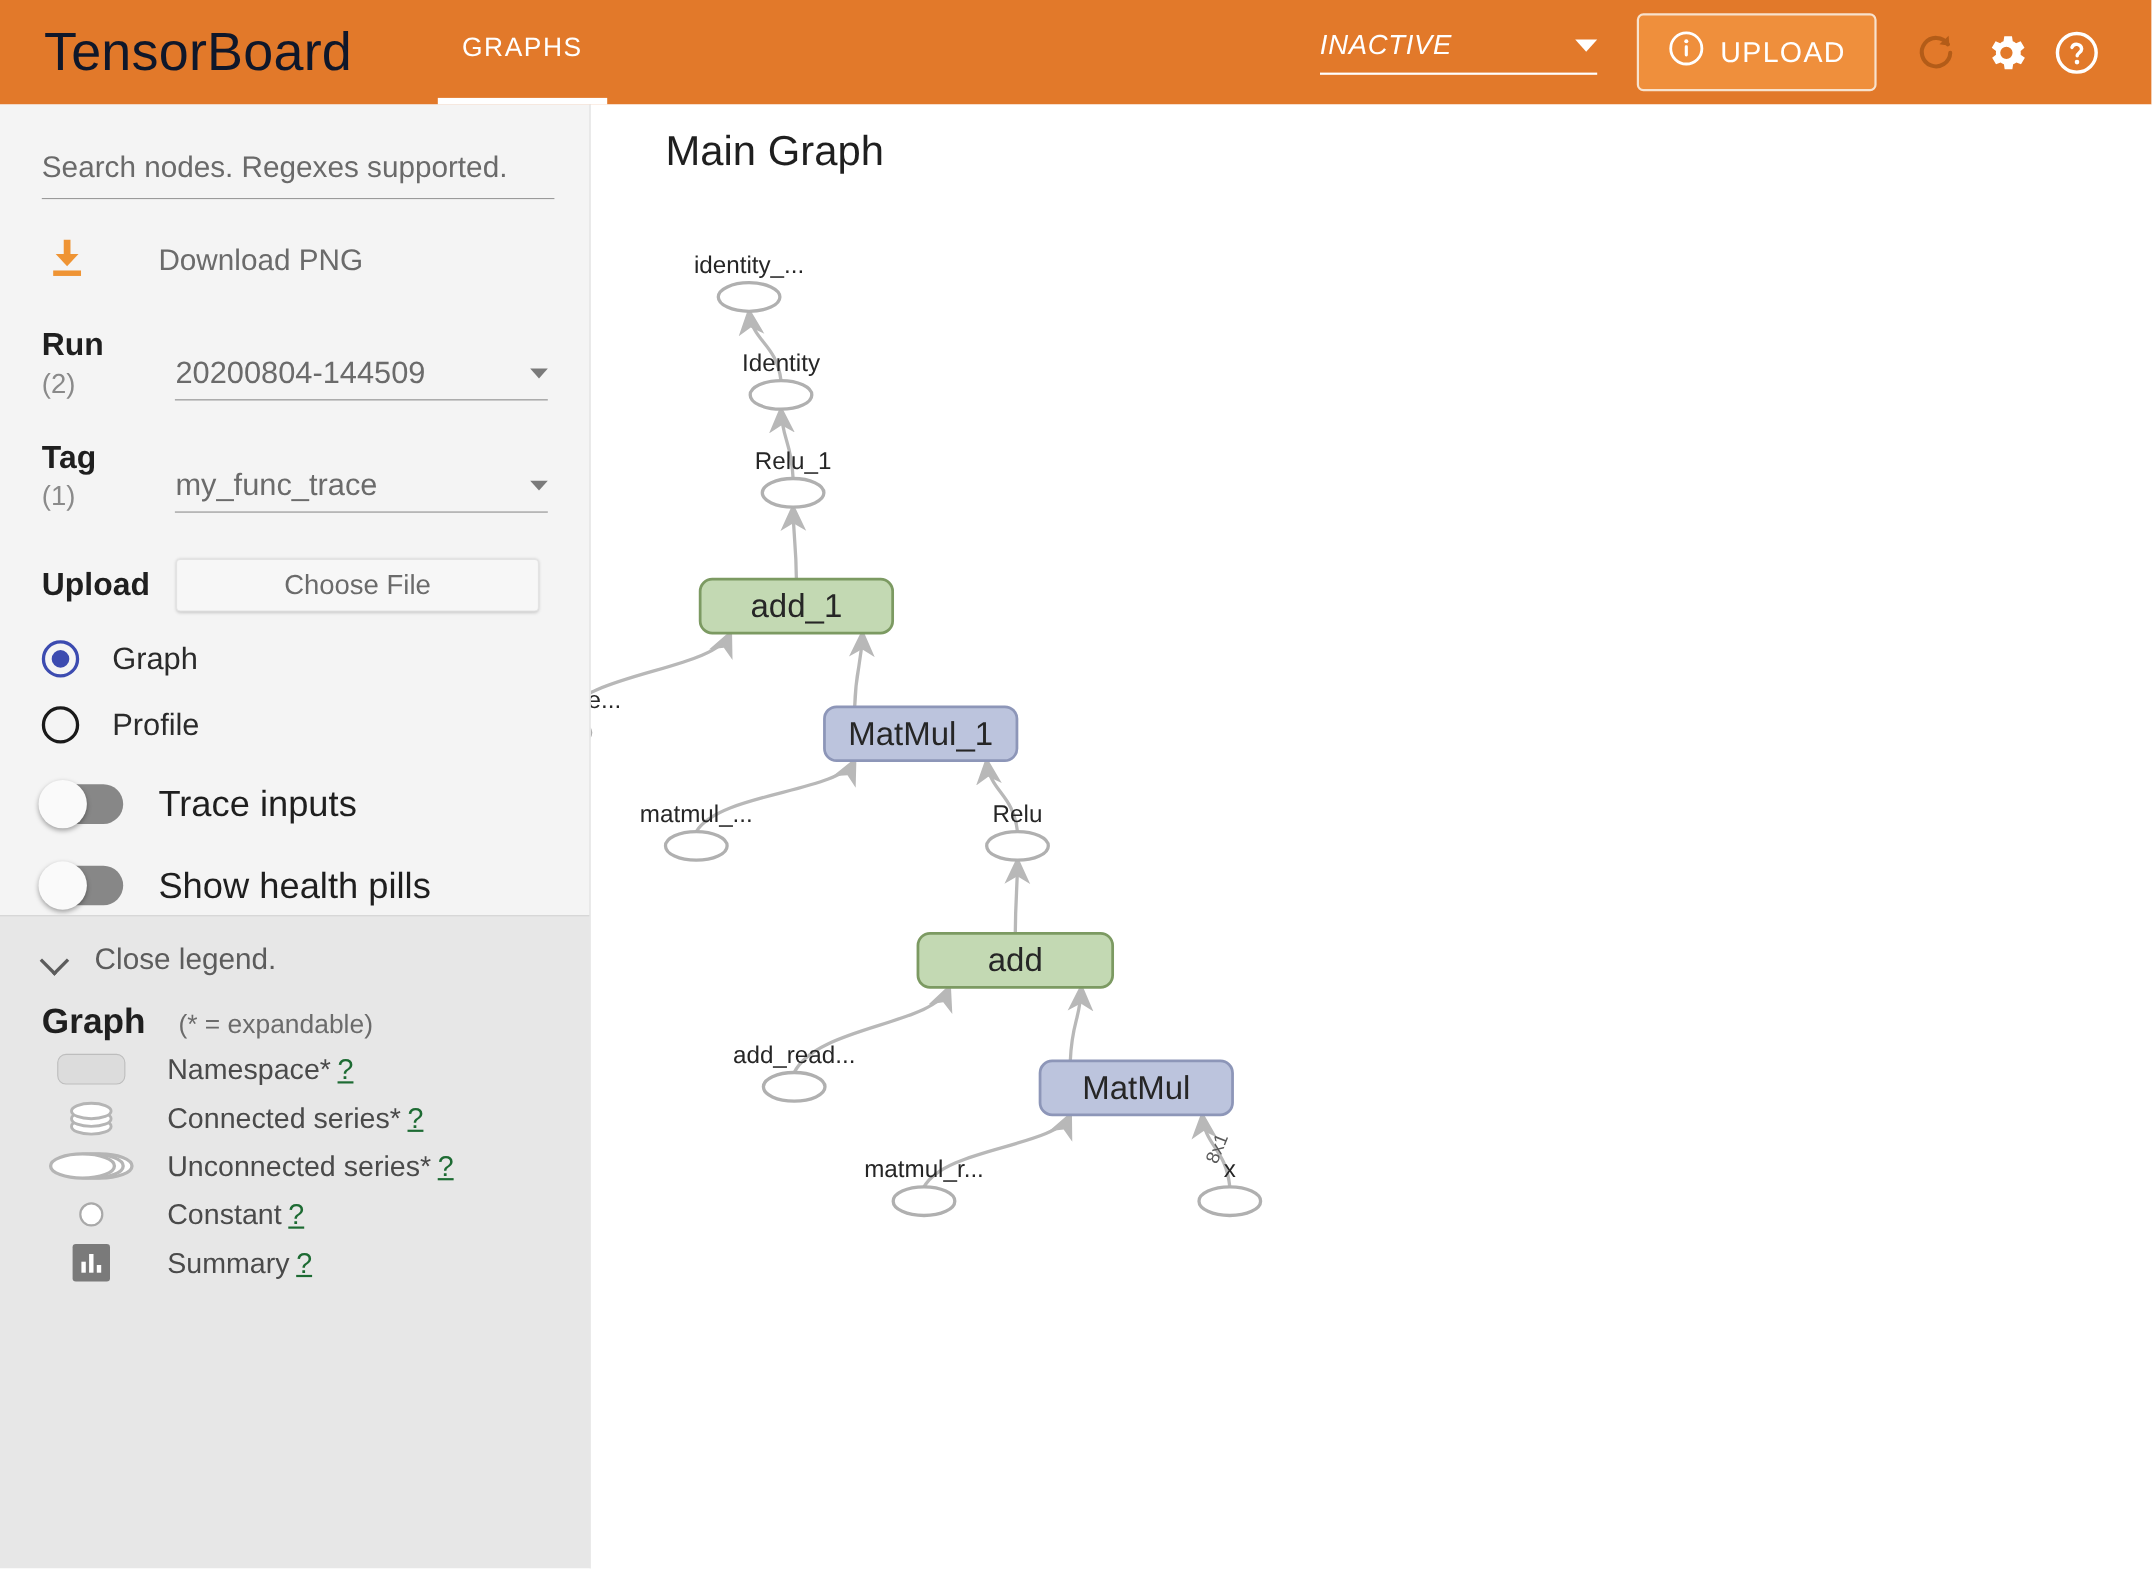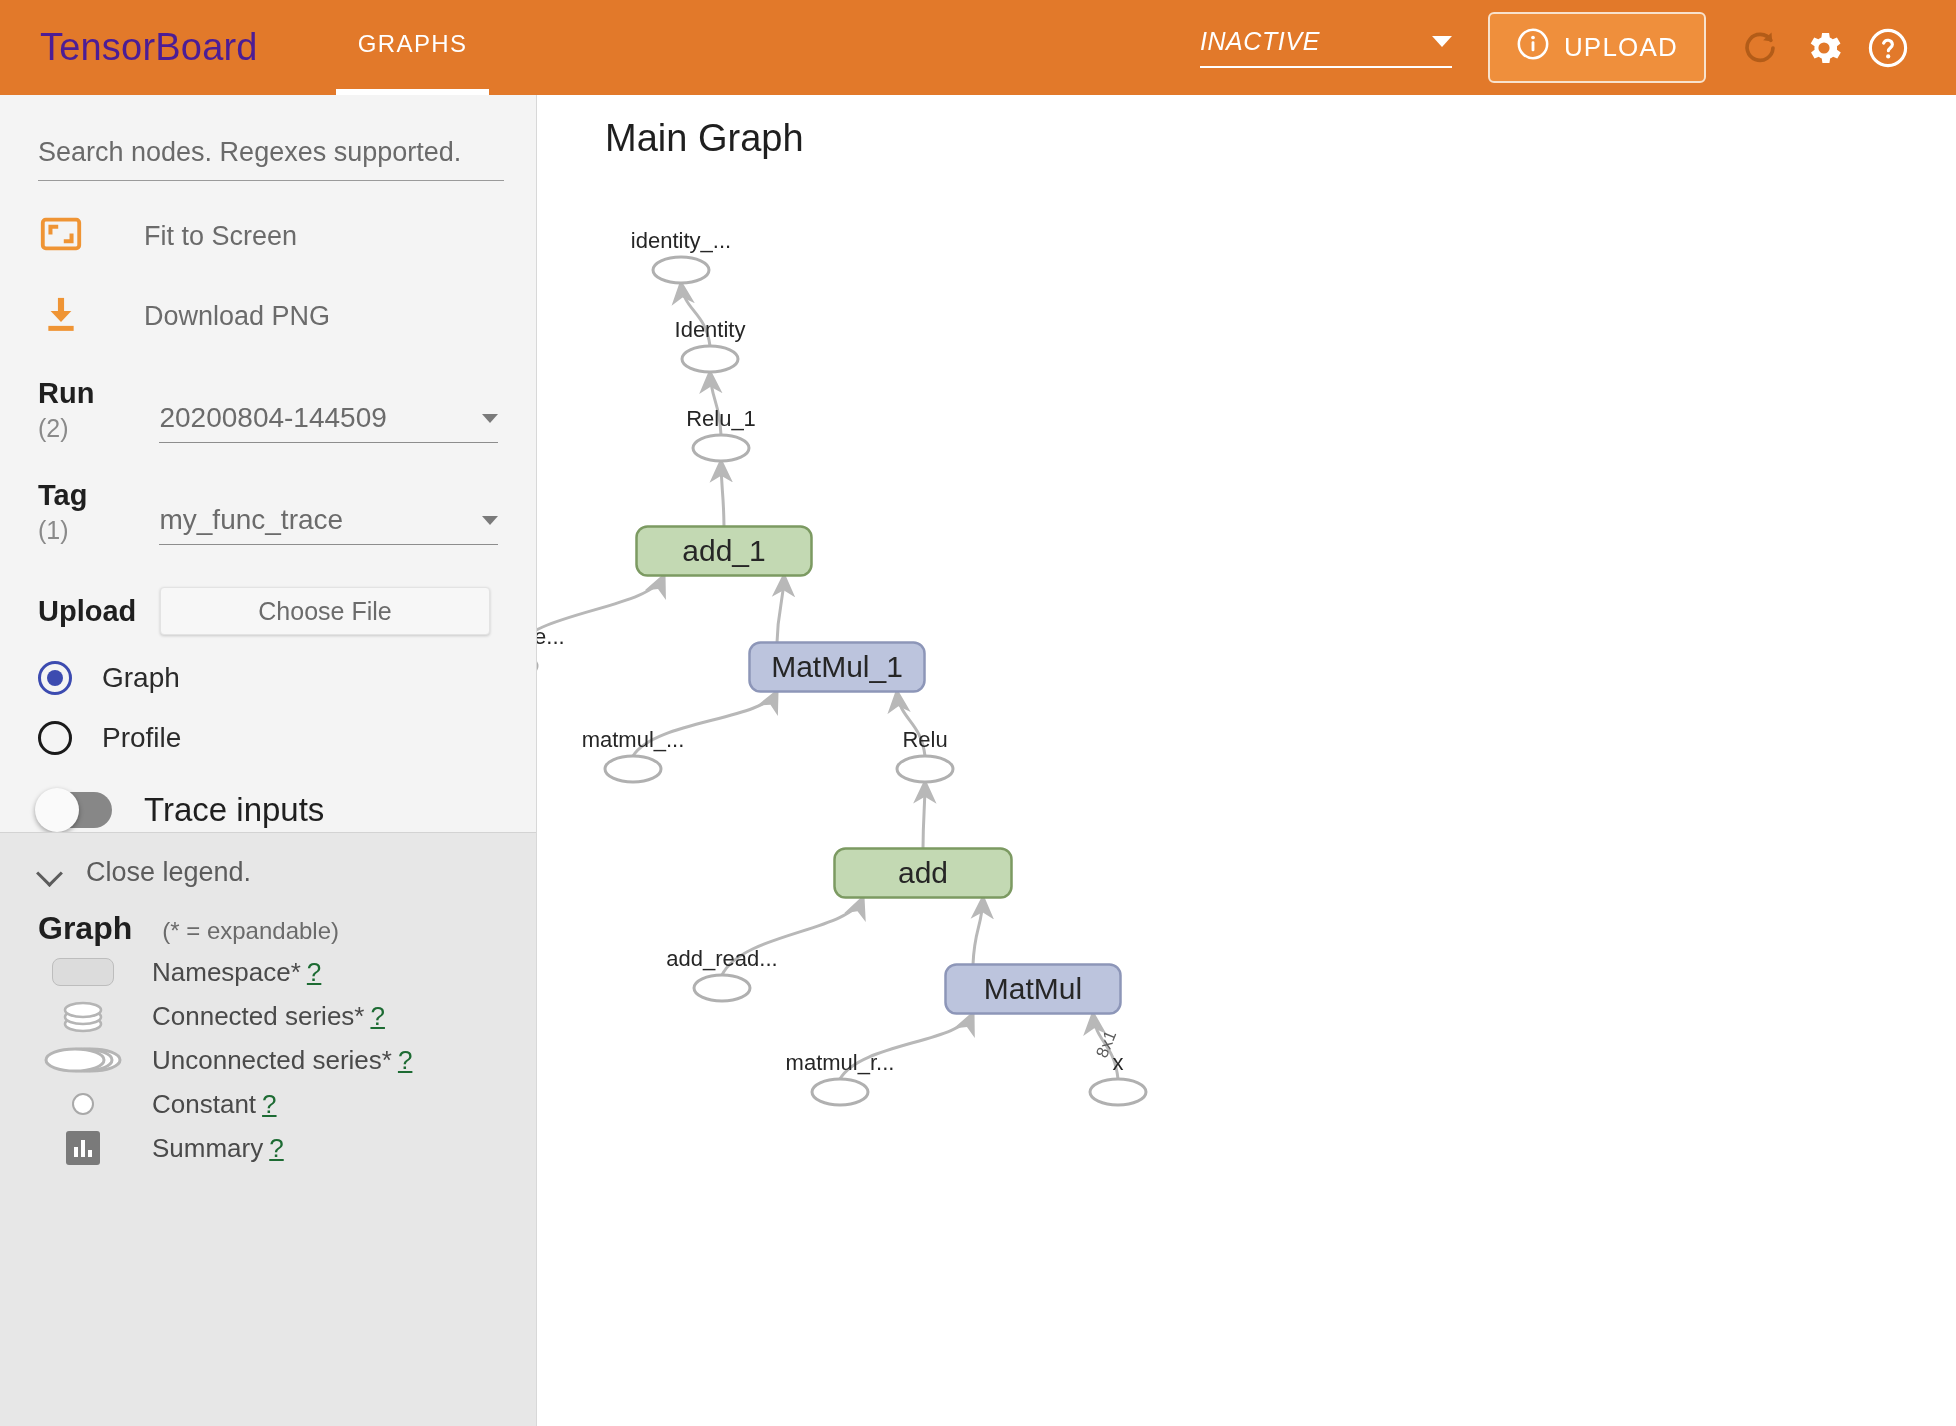--- a/index.html
+++ b/index.html
@@ -15,23 +15,23 @@
   
   .header {
     position: absolute; top: 0; left: 0;
     width: 1956px; height: 95px;
     background: #e2792a;
     display: flex; align-items: center;
     color: #fff;
   }
   .brand {
     margin-left: 40px;
-    font-size: 38px;
+    font-size: 49px;
     letter-spacing: 0.2px;
-    color: #4c1d95;
+    color: #0f172a;
     white-space: nowrap;
   }
   .tabs { margin-left: 78px; height: 95px; display: flex; align-items: flex-start; }
   .tab {
     position: relative;
     padding: 30px 22px 0 22px;
     font-size: 24px;
     letter-spacing: 1.4px;
     color: #ffffff;
     height: 95px;
@@ -285,30 +285,20 @@
   </div>
 
   <div class="sidebar">
 
     <div class="sb-top">
 
       <div class="search-wrap">
         <input class="search-input" type="text" placeholder="Search nodes. Regexes supported." style="">
       </div>
 
-      <div class="action-row">
-        <span>
-          <svg width="46" height="46" viewBox="0 0 24 24">
-            <rect x="2.5" y="4.5" width="19" height="15" rx="1.6" fill="none" stroke="#ef9434" stroke-width="2"></rect>
-            <path d="M6.5 11.2V8.2h3" fill="none" stroke="#ef9434" stroke-width="2.1" stroke-linecap="square"></path>
-            <path d="M17.5 12.8v3h-3" fill="none" stroke="#ef9434" stroke-width="2.1" stroke-linecap="square"></path>
-          </svg>
-        </span>
-        <span class="lbl">Fit to Screen</span>
-      </div>
 
       <div class="action-row">
         <span>
           <svg width="46" height="46" viewBox="0 0 24 24">
             <path d="M12 3.6v8.2" fill="none" stroke="#ef9434" stroke-width="3.2" stroke-linecap="butt"></path>
             <path d="M6.6 10.4 L12 16.2 L17.4 10.4 Z" fill="#ef9434"></path>
             <rect x="5.4" y="18.2" width="13.2" height="2.6" fill="#ef9434"></rect>
           </svg>
         </span>
         <span class="lbl">Download PNG</span>

